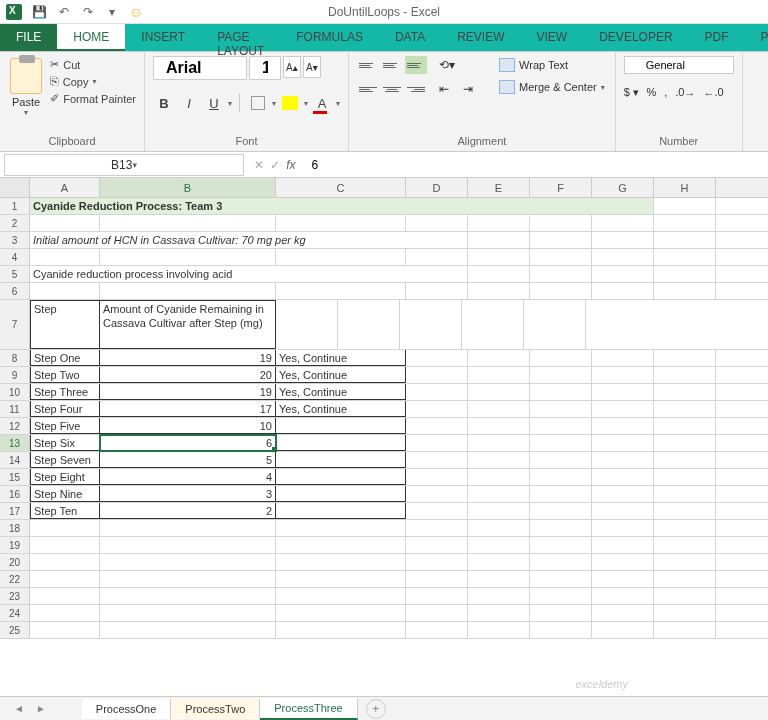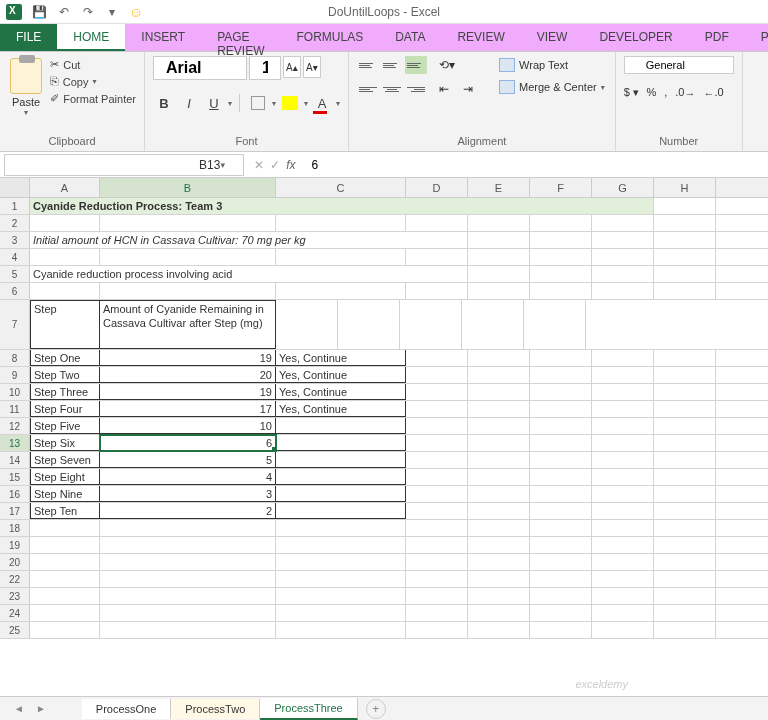--- a/index.html
+++ b/index.html
@@ -7,21 +7,21 @@
 
 
 .title-bar { background: #fff; height: 24px; display: flex; align-items: center; padding: 0 6px; border-bottom: 1px solid #e0e0e0; }
 .app-icon { width: 16px; height: 16px; background: #217346; margin-right: 6px; border-radius: 2px; position: relative; }
 .app-icon::after { content: "X"; color: #fff; font-size: 10px; font-weight: bold; position: absolute; left: 3px; top: 1px; }
 .qat-icon { width: 18px; height: 18px; margin: 0 3px; display: flex; align-items: center; justify-content: center; color: #666; font-size: 12px; }
 .smiley { color: #f4b400; font-size: 14px; }
 .title-text { position: absolute; left: 50%; transform: translateX(-50%); color: #666; font-size: 12px; }
 
 
-.ribbon-tabs { display: flex; height: 28px; background: #f0abfc; border-bottom: 1px solid #ccc; }
+.ribbon-tabs { display: flex; height: 28px; background: #14b8a6; border-bottom: 1px solid #ccc; }
 .file-tab { background: #217346; color: #fff; padding: 6px 16px; font-size: 12px; }
 .tab { padding: 6px 16px; font-size: 12px; color: #444; cursor: pointer; }
 .tab.active { color: #217346; border-bottom: 2px solid #217346; background: #fff; }
 
 
 .ribbon { background: #f3f3f3; height: 100px; display: flex; border-bottom: 1px solid #ccc; }
 .group { border-right: 1px solid #d8d8d8; padding: 4px 8px; display: flex; flex-direction: column; justify-content: space-between; }
 .group-content { display: flex; flex: 1; align-items: flex-start; gap: 6px; }
 .group-label { text-align: center; font-size: 11px; color: #666; padding-top: 4px; position: relative; }
 
@@ -56,21 +56,21 @@
 .align-extra { display: flex; flex-direction: column; gap: 4px; margin-left: 8px; }
 .wrap-btn, .merge-btn { display: flex; align-items: center; gap: 4px; font-size: 11px; padding: 2px; }
 .wrap-ico { width: 16px; height: 14px; border: 1px solid #8db4e2; background: #dce6f1; }
 
 .num-sel { border: 1px solid #ccc; background: #fff; font-size: 11px; padding: 2px 21px; width: 110px; }
 .num-row { display: flex; gap: 8px; margin-top: 6px; }
 .num-btn { font-size: 11px; }
 
 
 .formula-row { display: flex; align-items: center; height: 26px; border-bottom: 1px solid #ccc; padding: 2px 4px; gap: 4px; }
-.name-box { border: 1px solid #ccc; width: 240px; height: 22px; padding: 2px 18px; font-size: 12px; background: #fff; display: flex; align-items: center; justify-content: flex-end; }
+.name-box { border: 1px solid #ccc; width: 240px; height: 22px; padding: 2px 18px; font-size: 12px; background: #fff; display: flex; align-items: center; justify-content: center; }
 .name-box::after { content: "▾"; color: #666; font-size: 9px; }
 .fbar-btns { display: flex; gap: 6px; padding: 0 6px; color: #aaa; }
 .fx { font-style: italic; color: #666; }
 .formula-input { flex: 1; border: none; font-size: 12px; padding: 2px 6px; }
 
 
 .grid-area { position: relative; background: #fff; }
 .col-headers { display: flex; height: 20px; background: #f0f0f0; border-bottom: 1px solid #ccc; }
 .corner { width: 30px; border-right: 1px solid #ccc; background: #e8e8e8; }
 .ch { border-right: 1px solid #ccc; text-align: center; font-size: 11px; color: #555; line-height: 20px; }
@@ -115,21 +115,21 @@
   <div class="qat-icon">↷</div>
   <div class="qat-icon">▾</div>
   <div class="qat-icon smiley">☺</div>
   <div class="title-text">DoUntilLoops - Excel</div>
 </div>
 
 <div class="ribbon-tabs">
   <div class="file-tab">FILE</div>
   <div class="tab active">HOME</div>
   <div class="tab">INSERT</div>
-  <div class="tab">PAGE REVIEW</div>
+  <div class="tab">PAGE LAYOUT</div>
   <div class="tab">FORMULAS</div>
   <div class="tab">DATA</div>
   <div class="tab">REVIEW</div>
   <div class="tab">VIEW</div>
   <div class="tab">DEVELOPER</div>
   <div class="tab">PDF</div>
   <div class="tab">POWE</div>
 </div>
 
 <div class="ribbon">

